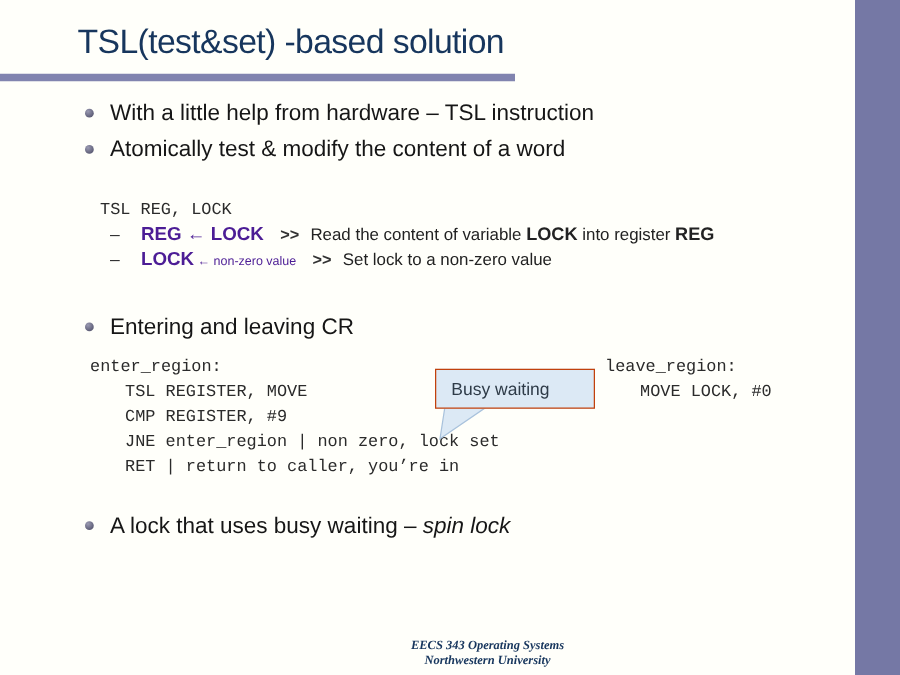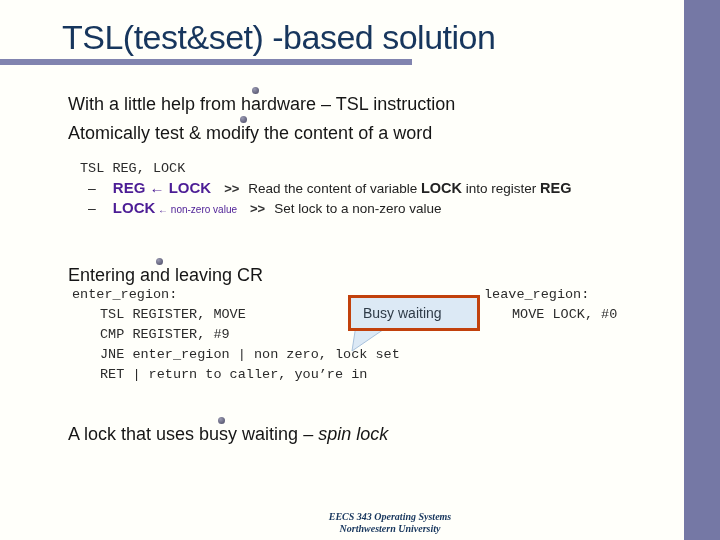--- a/index.html
+++ b/index.html
@@ -12,31 +12,30 @@
   .sidebar{
     position:absolute;top:0;right:0;width:36px;height:540px;
     background:#7578a5;
   }
   .pagenum{
     position:absolute;bottom:22px;left:0;width:100%;
     text-align:center;font-size:13px;color:#ccd2e9;margin-left:44px;
   }
   .title{
     position:absolute;left:62px;top:18px;margin:0;
-    font-size:34px;font-weight:400;letter-spacing:-0.5px;
+    font-size:27px;font-weight:400;letter-spacing:-0.5px;
     color:#17365d;white-space:nowrap;
   }
   .rule{
     position:absolute;left:0;top:59px;width:412px;height:6px;
     background:#8184af;
   }
   .bullet-row{
-    position:absolute;left:68px;display:flex;align-items:center;
+    position:absolute;left:68px;display:flex;align-items:flex-start;
     white-space:nowrap;
-    flex-direction:column;
   }
   .dot{
     flex:0 0 auto;width:7px;height:7px;border-radius:50%;
     background:radial-gradient(circle at 35% 30%, #9a9ab2, #474760);
     margin:7px 13px 0 0;
   }
   .bullet-text{font-size:18px;color:#161616;}
   .code{
     font-family:"Liberation Mono", monospace;
     font-size:13.5px;line-height:20px;color:#2b2b2b;white-space:pre;
@@ -49,21 +48,21 @@
     white-space:nowrap;font-size:13.5px;color:#222;
   }
   .sub-dash{font-size:14px;margin-right:17px;color:#333;}
   .lhs{font-size:15px;font-weight:bold;color:#4c1d95;margin-right:13px;}
   .lhs .lhs-rest{font-size:10px;font-weight:normal;}
   .marker{font-weight:bold;font-size:13px;margin-right:9px;color:#333;}
   .desc{font-size:13.5px;color:#222;}
   .desc b{font-size:14.5px;}
   .callout{
     position:absolute;left:348px;top:295px;width:114px;height:30px;
-    background:#dce9f5;border:3px solid #c2410c;z-index:2;
+    background:#dce9f5;border:1px solid #c2410c;z-index:2;
     display:flex;align-items:center;padding-left:12px;
     font-size:14px;color:#2e3b48;
   }
   .callout-tail{position:absolute;left:350px;top:324px;z-index:1;}
   .footer{
     position:absolute;left:300px;top:511px;width:180px;text-align:center;
     font-family:"Liberation Serif", serif;font-style:italic;font-weight:bold;
     font-size:10px;line-height:11.5px;color:#17365d;
   }
   i.spin{font-style:italic;}

